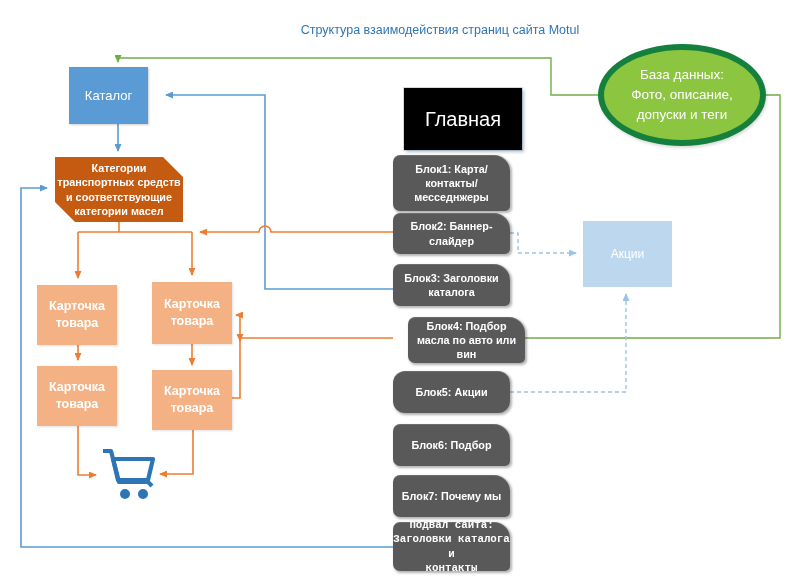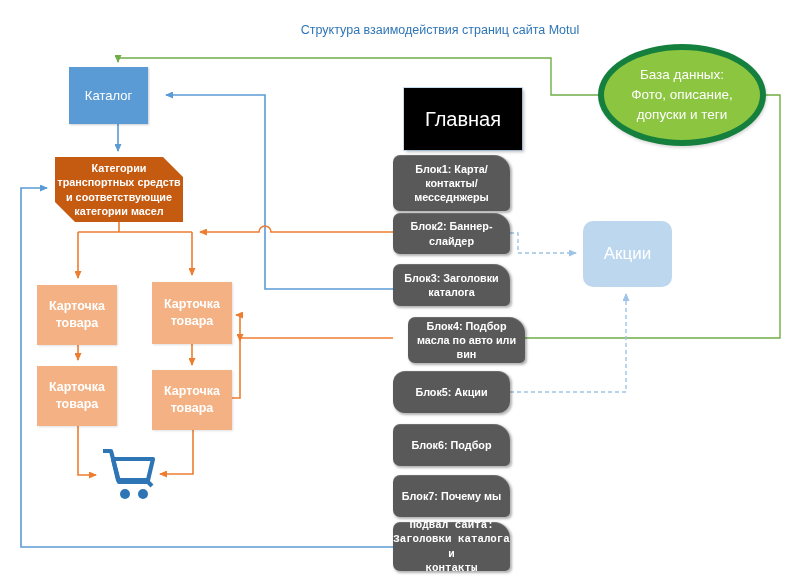--- a/index.html
+++ b/index.html
@@ -26,21 +26,21 @@
   .block{left:393px;width:117px;background:var(--gray-block);font-weight:bold;
          font-size:10.8px;line-height:1.32;border-radius:7px 16px 5px 7px;
          box-shadow:1.5px 1.5px 2.5px rgba(0,0,0,.3), inset 0 1px 0 rgba(255,255,255,.12);}
   .b1{top:155px;height:56px;} .b2{top:213px;height:41px;} .b3{top:264px;height:42px;}
   .b4{top:317px;height:46px;margin-left:15px;} .b5{top:371px;height:42px;border-radius:12px;} .b6{top:424px;height:42px;}
   .b7{top:475px;height:42px;} .b8{top:522px;height:49px;font-family:Liberation Mono, monospace;}
   .database{left:598px;top:44px;width:168px;height:102px;background:var(--green-fill);
            border-radius:50%;font-size:13.5px;line-height:1.5;
            border:6px solid #15803d;box-shadow:1px 2px 3px rgba(0,0,0,.15);}
   .akcii{left:583px;top:221px;width:89px;height:66px;background:var(--light-blue);
-           font-size:17px;border-radius:10px;}
+           font-size:12px;}
   .card{width:80px;background:var(--orange-light);font-size:12.5px;line-height:1.4;
         box-shadow:1px 1px 2px rgba(0,0,0,.12);font-weight:bold;}
   .c1{left:37px;top:285px;height:60px;} .c2{left:152px;top:282px;height:62px;}
   .c3{left:37px;top:366px;height:60px;} .c4{left:152px;top:370px;height:60px;}
   .cart{position:absolute;left:100px;top:444px;width:62px;height:62px;z-index:2;}
   
   .ln-blue{stroke:var(--box-blue);stroke-width:1.6;fill:none;}
   .ln-green{stroke:var(--green-line);stroke-width:1.4;fill:none;}
   .ln-orange{stroke:var(--orange-line);stroke-width:1.6;fill:none;}
   .ln-dash{stroke:var(--dash-blue);stroke-width:1.4;fill:none;stroke-dasharray:4 3;}

